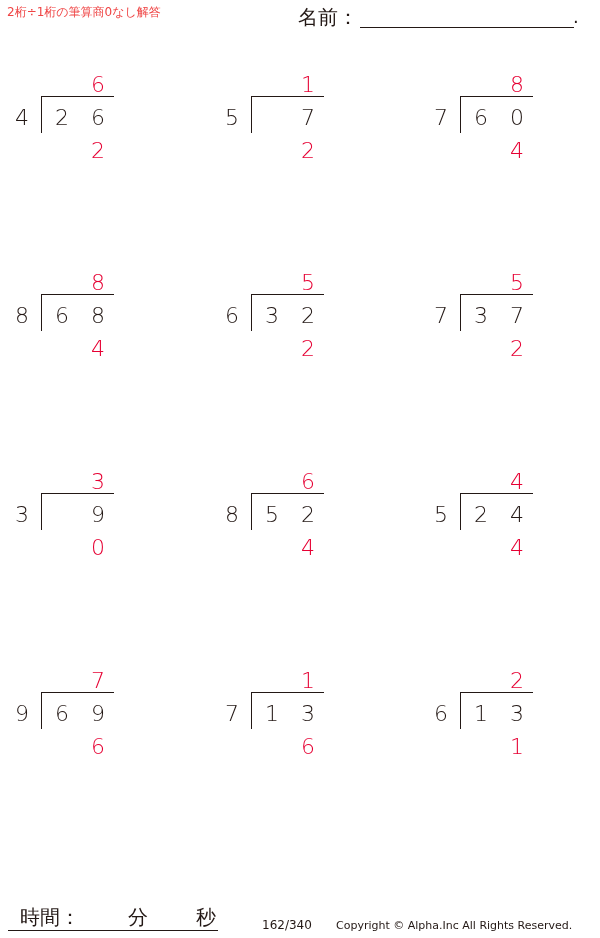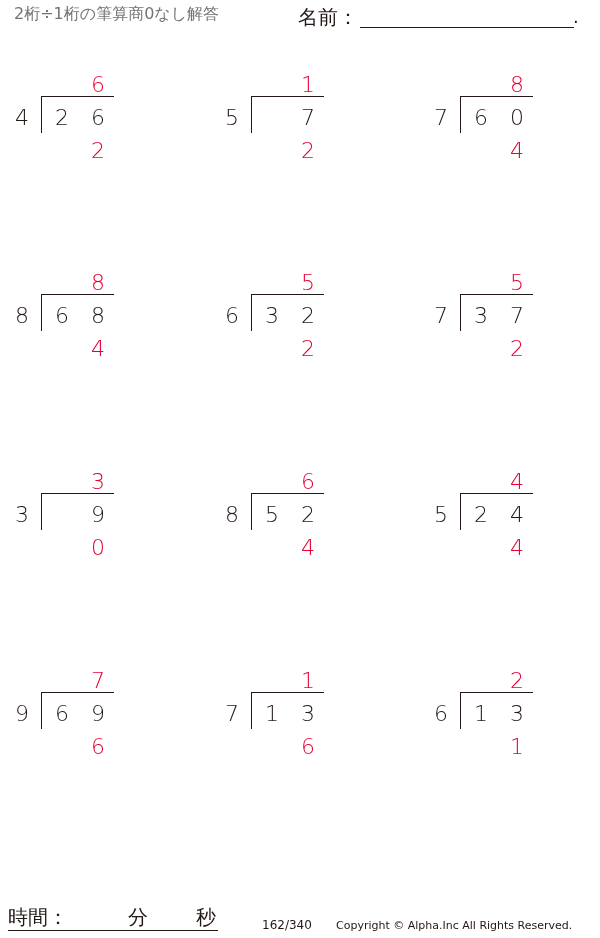--- a/index.html
+++ b/index.html
@@ -1,17 +1,17 @@
 <!DOCTYPE html>
 <html><head>
 <meta charset="utf-8">
 <style>
   html,body{margin:0;padding:0;background:#fff;}
   body{width:600px;height:938px;position:relative;overflow:hidden;font-family:"DejaVu Sans","Liberation Sans",sans-serif;color:#231815;}
-  .title{position:absolute;left:14px;top:4px;font-size:16px;color:#737373;}
+  .title{position:absolute;left:7px;top:4px;font-size:12px;color:#ef4444;}
   .name{position:absolute;left:298px;top:4px;font-size:20px;}
   .name-line{position:absolute;left:360px;top:27px;width:214px;border-bottom:1px solid #231815;}
   .name-dot{position:absolute;left:573px;top:6px;font-size:18px;}
   .prob{position:absolute;width:120px;height:100px;}
   .d{position:absolute;font-size:22px;font-family:"DejaVu Sans","Liberation Sans",sans-serif;font-weight:200;line-height:24px;width:16px;text-align:center;}
   .red{color:#e60033;}
   .bracket{position:absolute;left:27px;top:24px;width:72px;height:36px;border-top:1.5px solid #231815;border-left:1.5px solid #231815;}
   .footer-time{position:absolute;left:8px;top:904px;width:210px;height:26px;border-bottom:1.5px solid #231815;font-size:20px;}
   .footer-time span{position:absolute;top:0;}
   .page{position:absolute;left:262px;top:918px;font-size:12px;}
@@ -118,18 +118,18 @@
       <div class="bracket"></div>
       <div class="d red" style="left: 76px; top: 1px;">2</div>
       <div class="d " style="left: 0px; top: 34px;">6</div>
       <div class="d " style="left: 40px; top: 34px;">1</div>
       <div class="d " style="left: 76px; top: 34px;">3</div>
       <div class="d red" style="left: 76px; top: 67px;">1</div>
     </div>
   </div>
 
 <div class="footer-time">
-  <span style="left:0">時間：</span>
+  <span style="left:12px">時間：</span>
   <span style="left:120px">分</span>
   <span style="left:188px">秒</span>
 </div>
 <div class="page">162/340</div>
 <div class="copy">Copyright © Alpha.Inc All Rights Reserved.</div>
 
 </body></html>

